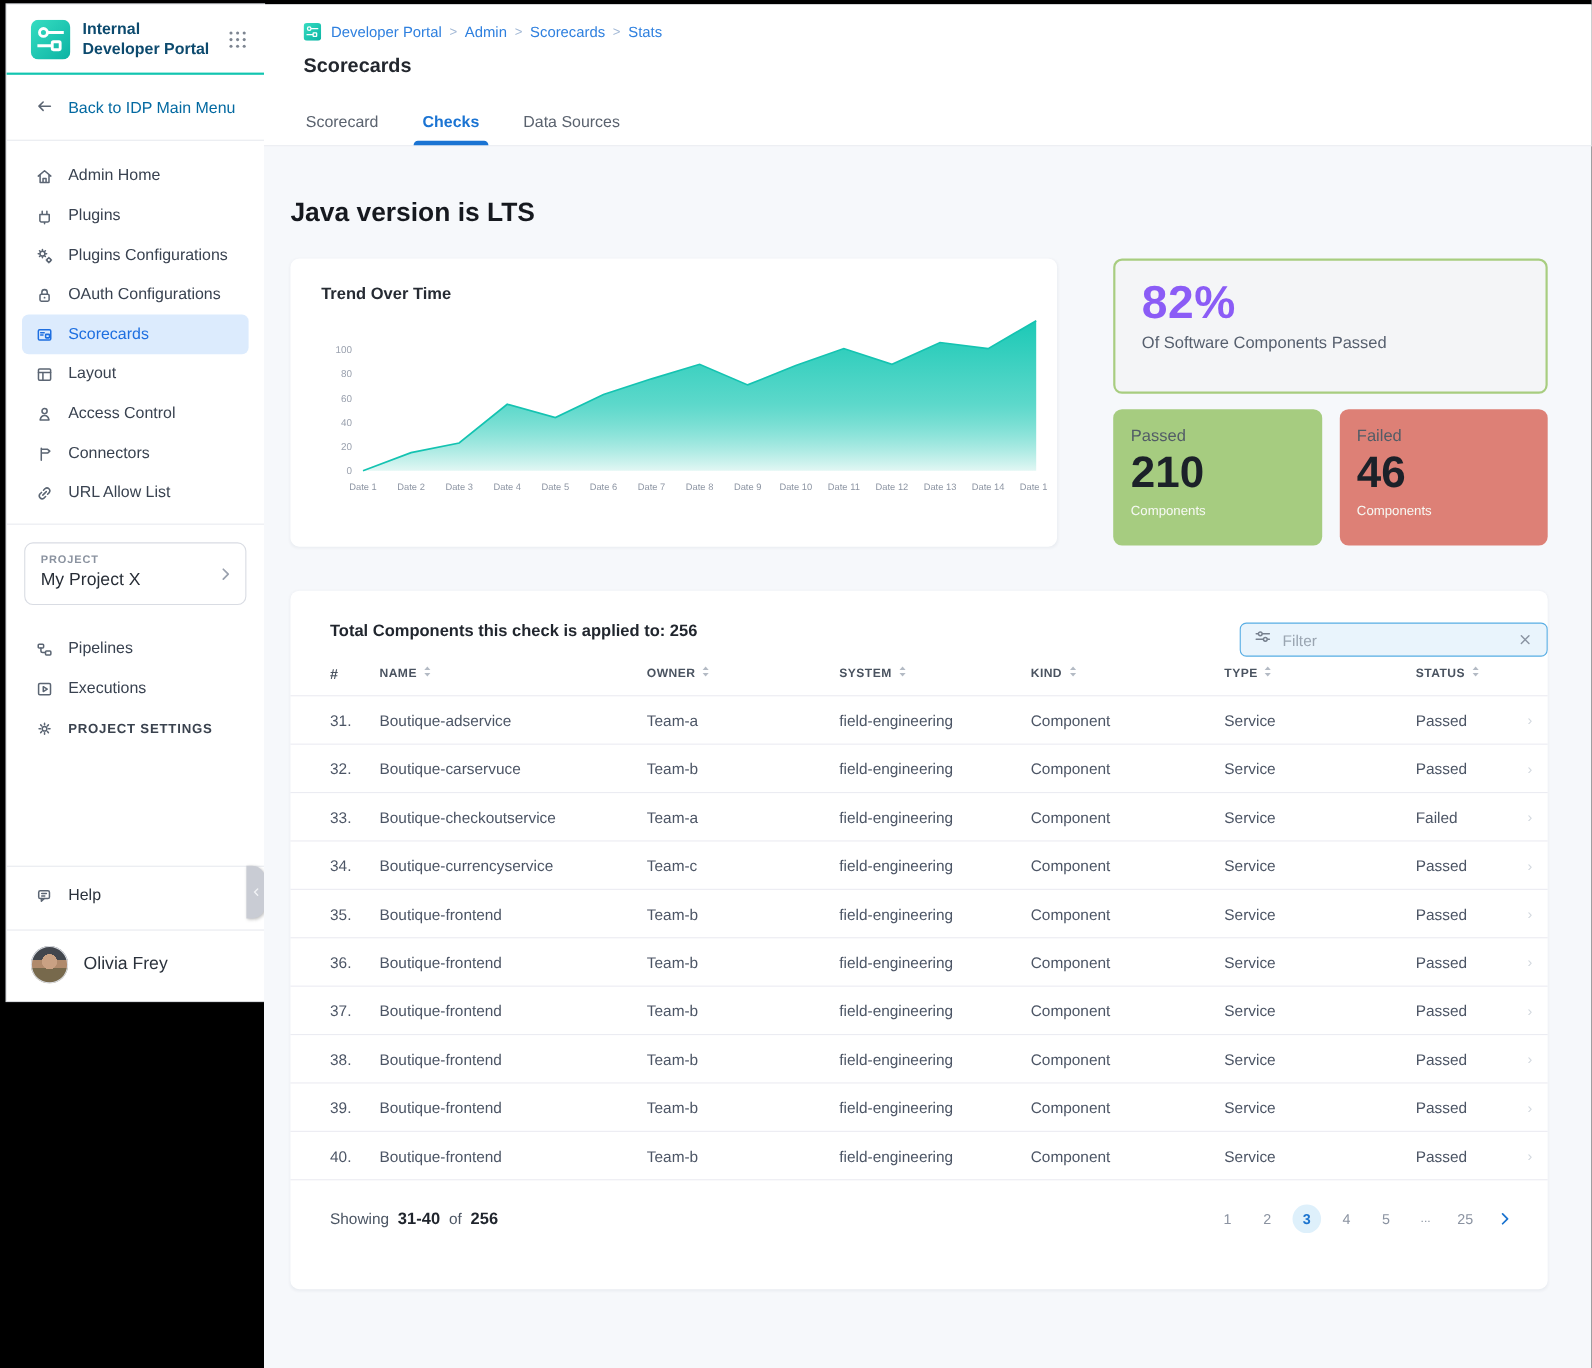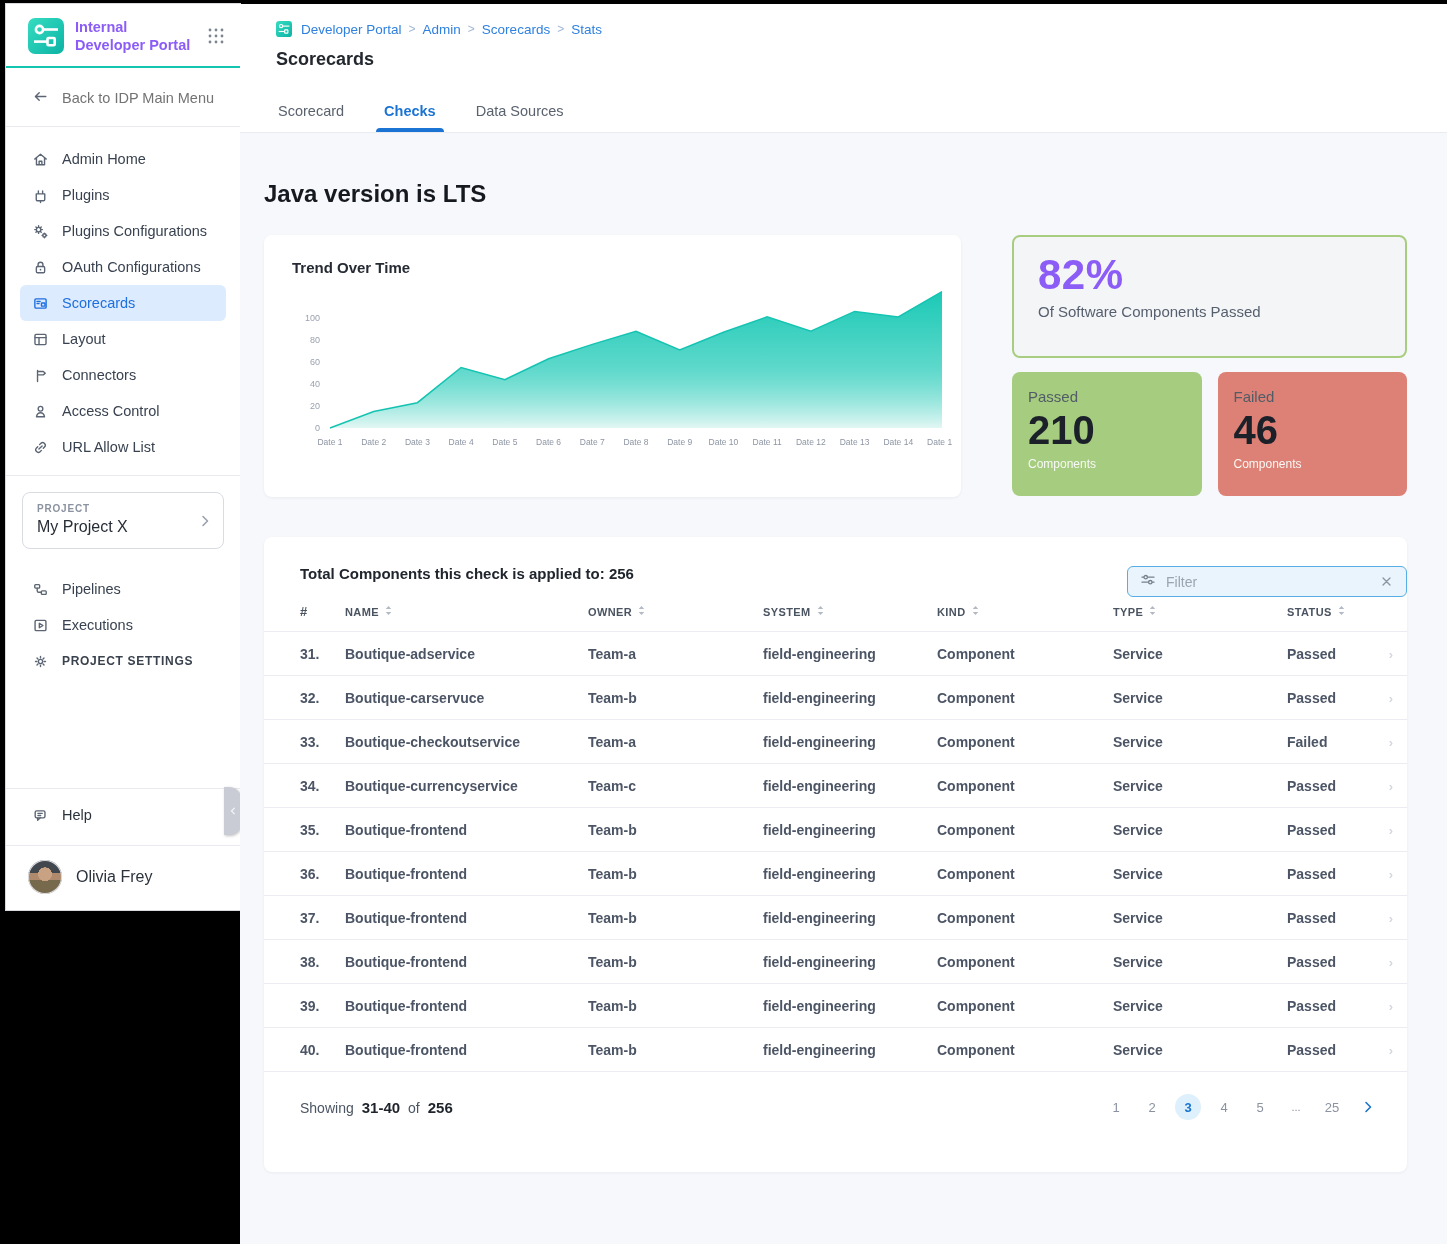--- a/index.html
+++ b/index.html
@@ -12,24 +12,24 @@
     color:#2b323c;
   }
   
   .sidebar {
     position:absolute; left:6px; top:4px; width:234px; height:906px;
     background:#fff; display:flex; flex-direction:column;
     box-shadow:0 0 0 1px #d8dade;
   }
   .logo-row { display:flex; align-items:center; padding:14px 14px 12px 22px; }
   .logo-mark { width:36px; height:36px; flex:0 0 36px; }
-  .logo-text { margin-left:11px; font-size:14.5px; font-weight:700; color:#8b5cf6; line-height:1.25; flex:1; }
+  .logo-text { margin-left:11px; font-size:14.5px; font-weight:700; color:#0c4a6e; line-height:1.25; flex:1; }
   .grid-icon { width:20px; height:20px; cursor:pointer; }
   .brand-line { height:2px; background:#12c5b0; }
-  .back-row { display:flex; align-items:center; gap:13px; padding:20px 16px 18px 26px; font-size:14.5px; color:#737373; cursor:pointer; }
+  .back-row { display:flex; align-items:center; gap:13px; padding:20px 16px 18px 26px; font-size:14.5px; color:#0369a1; cursor:pointer; }
   .divider { height:1px; background:#e8eaef; margin:0; }
   nav.menu { padding:14px 0 10px; }
   .nav-item {
     display:flex; align-items:center; gap:13px;
     height:36px; margin:0 14px 0 14px; padding:0 12px;
     font-size:14.5px; color:#394250; border-radius:6px; cursor:pointer;
   }
   .nav-item .ic { width:17px; height:17px; display:flex; }
   .nav-item.active { background:#dcebfd; color:#1e6fe0; font-weight:500; }
   .nav-item.active .ic svg * { stroke:#1e6fe0; }
@@ -106,21 +106,21 @@
     flex:1; border:none; outline:none; background:transparent;
     font-size:14px; color:#333a44; font-family:inherit;
   }
   .filter-box input::placeholder { color:#9aa5b1; }
   .filter-x { cursor:pointer; display:flex; }
   .tgrid { display:grid; grid-template-columns:45px 243px 175px 174px 176px 174px 1fr; align-items:center; }
   .thead { margin-top:22px; padding:0 20px 12px 36px; }
   .th { display:flex; align-items:center; gap:5px; font-size:11px; font-weight:700;
         letter-spacing:.4px; color:#4a5360; cursor:pointer; }
   .th.hash { font-size:13px; }
-  .trow { padding:0 20px 0 36px; height:44px; border-top:1px solid #ebecf2; position:relative; font-size:14px; color:#4c5565;font-weight:bold; }
+  .trow { padding:0 20px 0 36px; height:44px; border-top:1px solid #ebecf2; position:relative; font-size:14px; color:#4c5565; }
   .trow .row-chev { position:absolute; right:14px; top:50%; transform:translateY(-50%); color:#d3d8df; font-size:13px; }
   .tfoot { border-top:1px solid #ebecf2; display:flex; justify-content:space-between; align-items:center; padding:22px 26px 0 36px; }
   .showing { display:flex; align-items:baseline; gap:8px; font-size:14px; color:#4b5563; }
   .showing b { font-size:15px; color:#1f242c; }
   .pager { display:flex; align-items:center; gap:10px; }
   .page-num { min-width:26px; height:26px; display:flex; align-items:center; justify-content:center;
               font-size:13px; color:#8b93a1; cursor:pointer; border-radius:50%; }
   .page-num.active { color:#1a73cf; background:#def0fb; font-weight:700; }
   .page-num.ellipsis { cursor:default; font-size:11px; }
   .pager-next { width:26px; height:26px; display:flex; align-items:center; justify-content:center; cursor:pointer; }
@@ -222,33 +222,33 @@
           <svg width="17" height="17" viewBox="0 0 16 16" fill="none" stroke="#5b6573" stroke-width="1.3" stroke-linecap="round" stroke-linejoin="round">
             <rect x="2.8" y="3.2" width="10.4" height="9.6" rx="1"></rect>
             <path d="M2.8 6.2h10.4M6.6 6.2v6.6"></path>
           </svg>
         </span>
         <span>Layout</span>
       </div>
       <div class="nav-item">
         <span class="ic">
           <svg width="17" height="17" viewBox="0 0 16 16" fill="none" stroke="#5b6573" stroke-width="1.3" stroke-linecap="round" stroke-linejoin="round">
-            <path d="M5.2 13.6V3.2M5.2 4.2h5.4l1.9 1.6-1.9 1.6H5.2"></path>
-          </svg>
-        </span>
-        <span>Connectors</span>
-      </div>
-      <div class="nav-item">
-        <span class="ic">
-          <svg width="17" height="17" viewBox="0 0 16 16" fill="none" stroke="#5b6573" stroke-width="1.3" stroke-linecap="round" stroke-linejoin="round">
             <circle cx="8" cy="5.4" r="2.2"></circle>
             <path d="M4.2 13c.5-2.5 1.8-3.8 3.8-3.8s3.3 1.3 3.8 3.8z"></path>
           </svg>
         </span>
         <span>Access Control</span>
+      </div>
+      <div class="nav-item">
+        <span class="ic">
+          <svg width="17" height="17" viewBox="0 0 16 16" fill="none" stroke="#5b6573" stroke-width="1.3" stroke-linecap="round" stroke-linejoin="round">
+            <path d="M5.2 13.6V3.2M5.2 4.2h5.4l1.9 1.6-1.9 1.6H5.2"></path>
+          </svg>
+        </span>
+        <span>Connectors</span>
       </div>
       <div class="nav-item">
         <span class="ic">
           <svg width="17" height="17" viewBox="0 0 16 16" fill="none" stroke="#5b6573" stroke-width="1.3" stroke-linecap="round" stroke-linejoin="round">
             <path d="M6.5 9.5l3-3"></path>
             <path d="M5.4 7.2 4 8.6a2.5 2.5 0 0 0 3.5 3.5l1.4-1.4"></path>
             <path d="M10.6 8.8 12 7.4A2.5 2.5 0 0 0 8.5 3.9L7.1 5.3"></path>
           </svg>
         </span>
         <span>URL Allow List</span>

